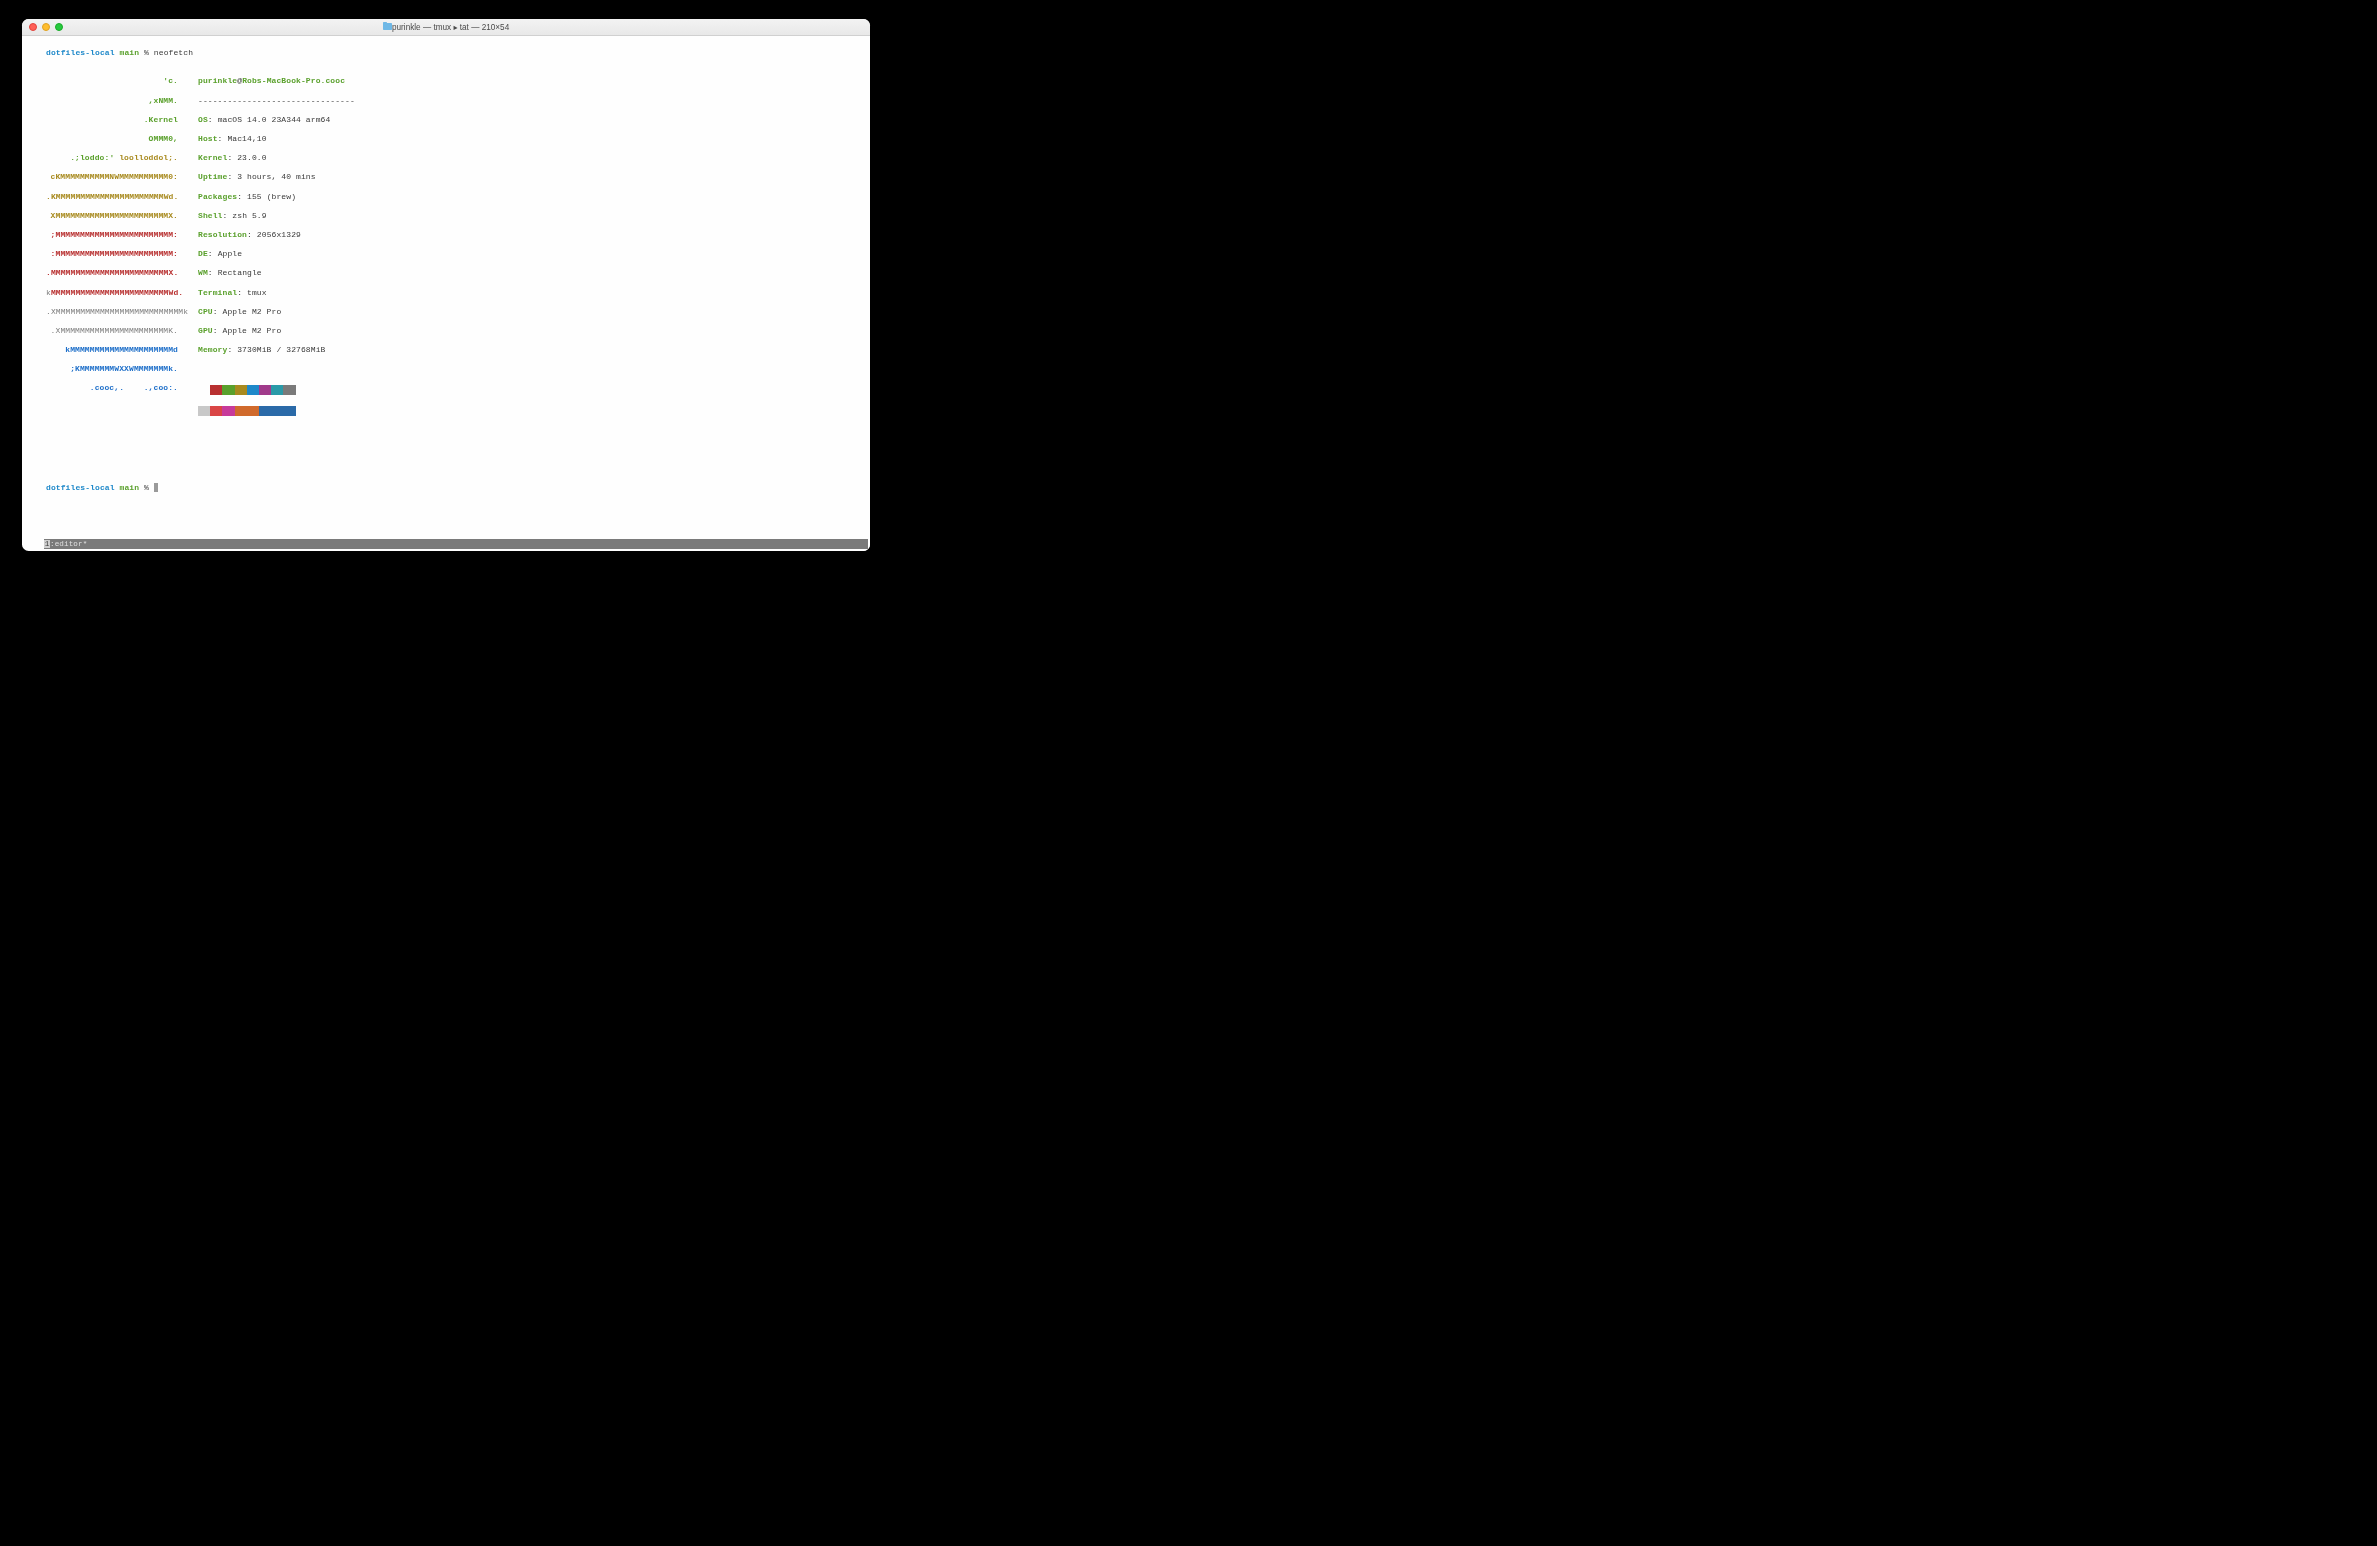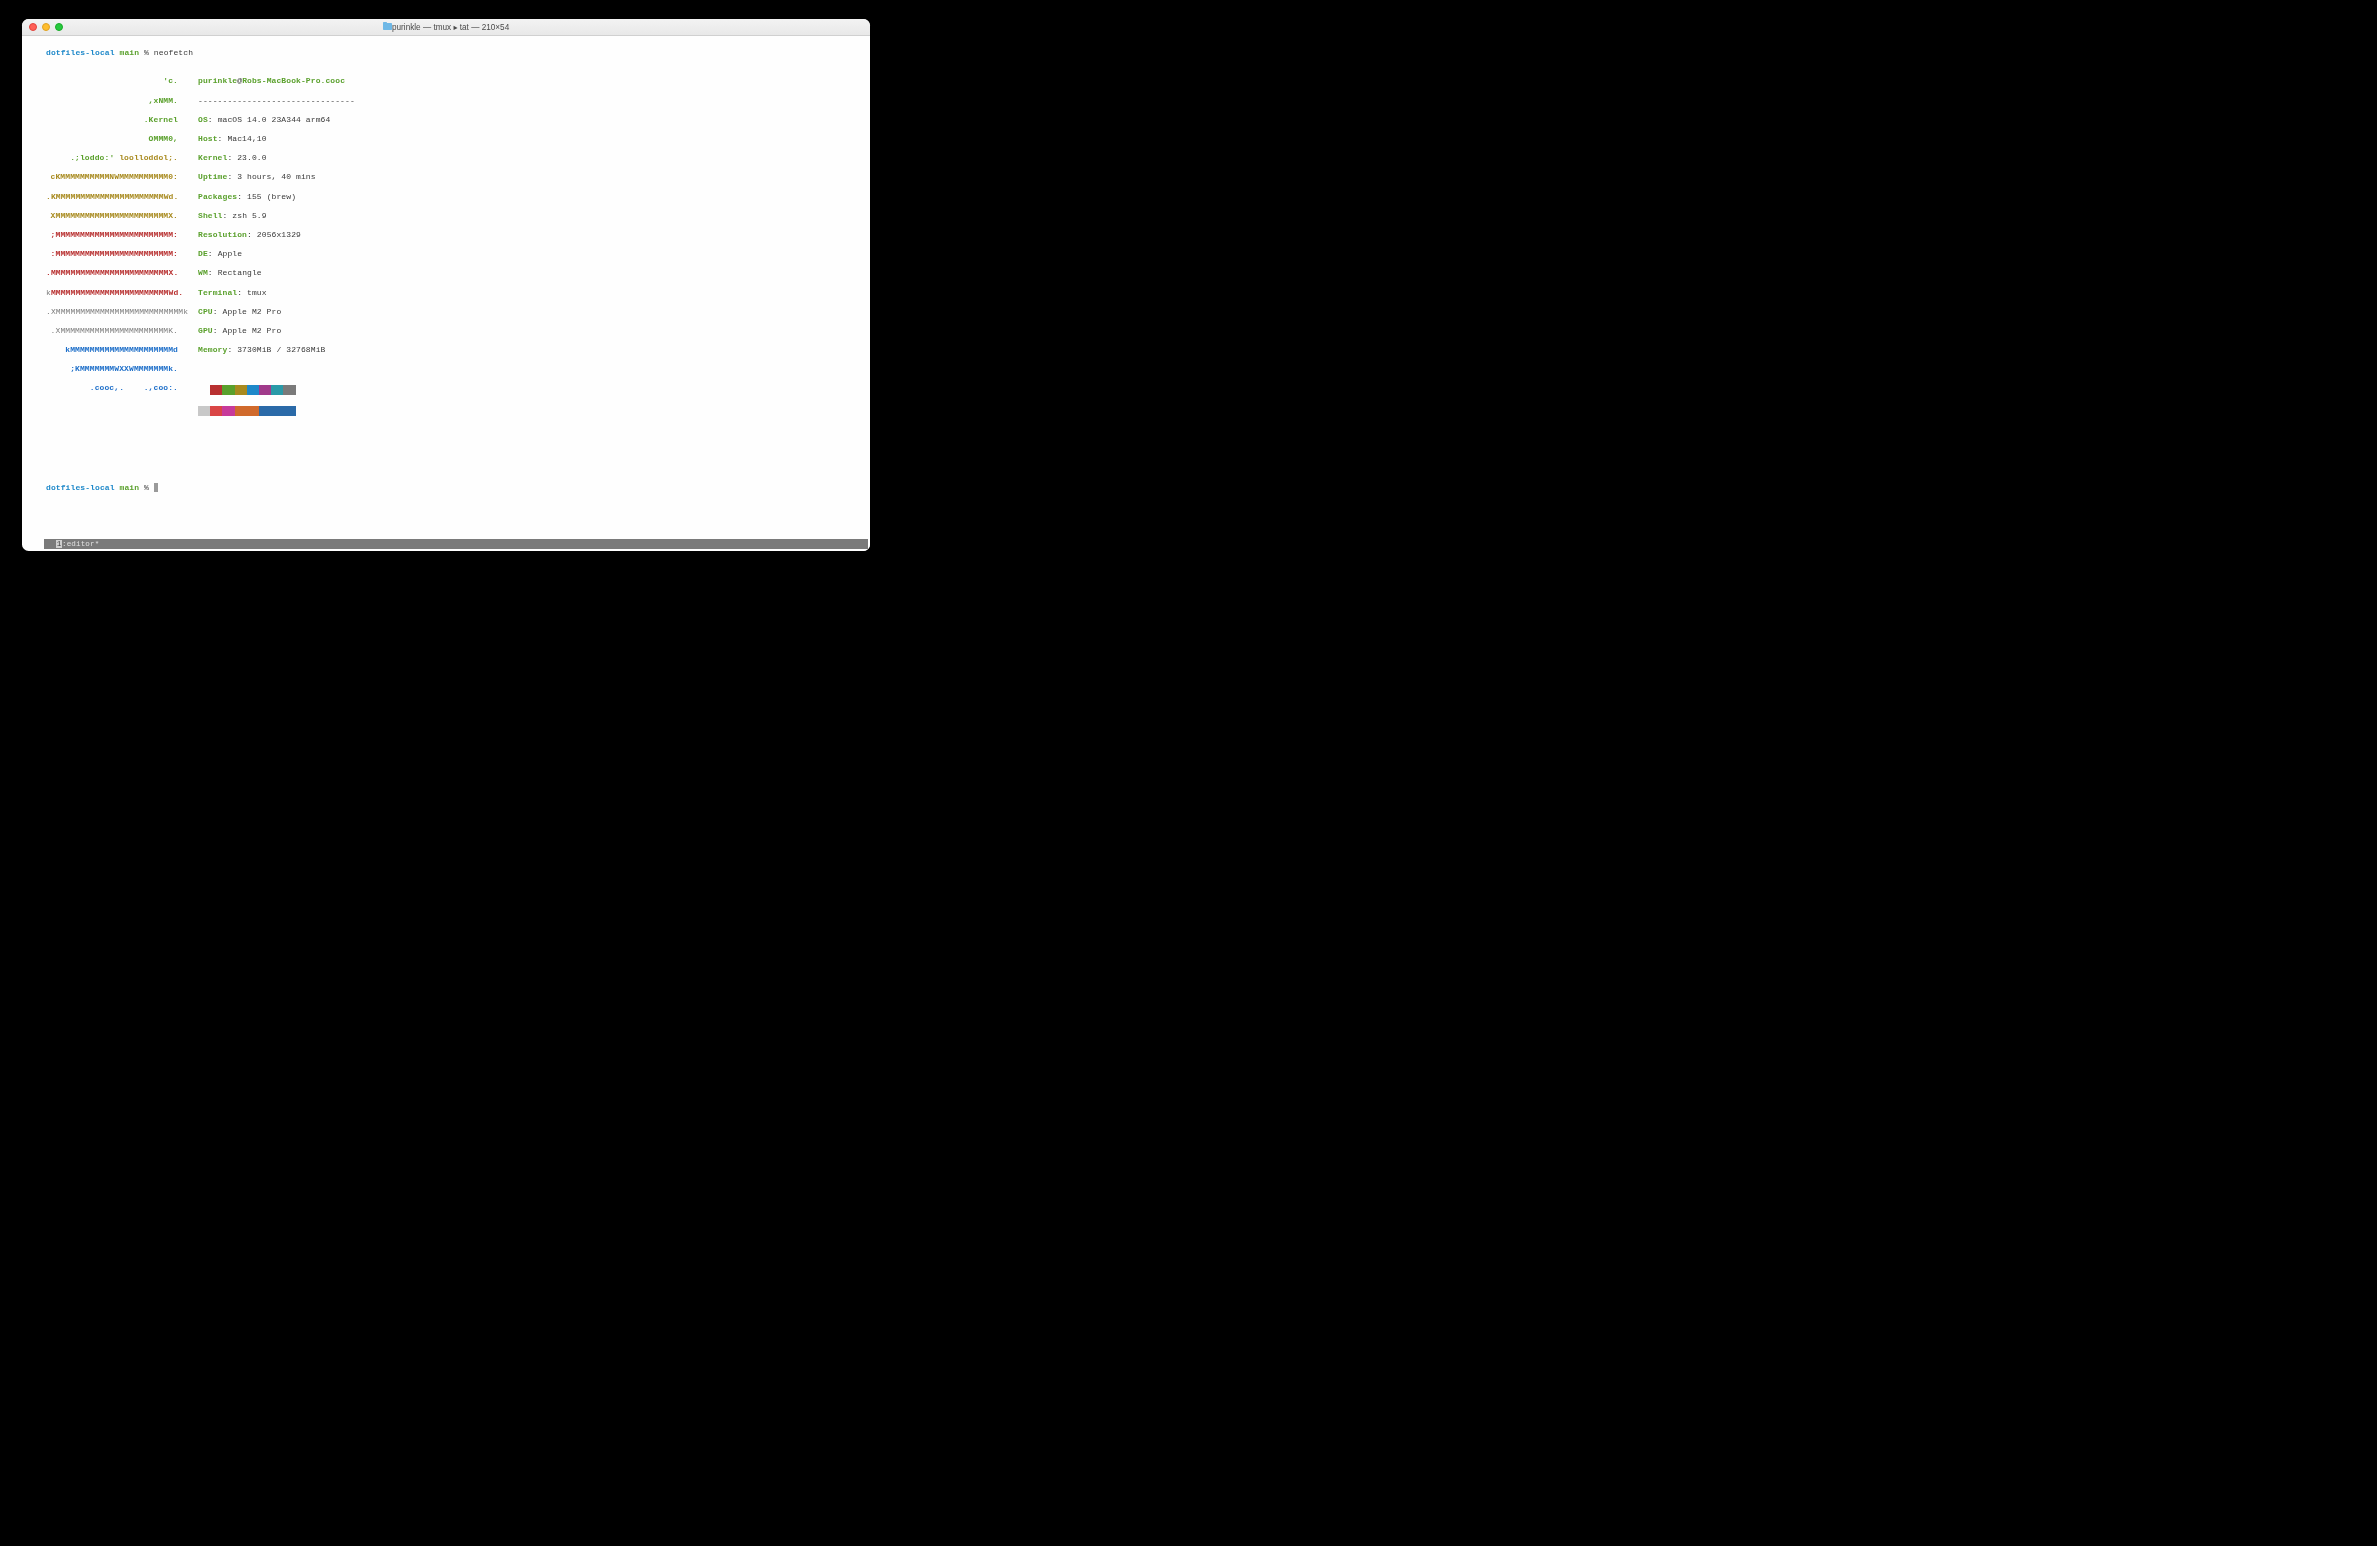--- a/index.html
+++ b/index.html
@@ -103,21 +103,21 @@
   .palette { display: flex; margin-top: 1.3px; }
   .palette .sw { width: 12.2px; height: 10px; }
   .statusbar {
     position: absolute;
     left: 2px; right: 2px; bottom: 2px;
     height: 10px;
     background: #7a7a7a;
     color: #e0e0e0;
     font-size: 7.6px;
     line-height: 10px;
-    padding-left: 12px;
+    padding-left: 0;
   }
   .statusbar .sel { background: #cfcfcf; color: #3a3a3a; padding: 0 0.7px; }
   .cursor-block {
     display: inline-block;
     width: 4.6px; height: 8.6px;
     background: #9a9a9a;
     vertical-align: text-bottom;
   }
 </style>
 </head>

